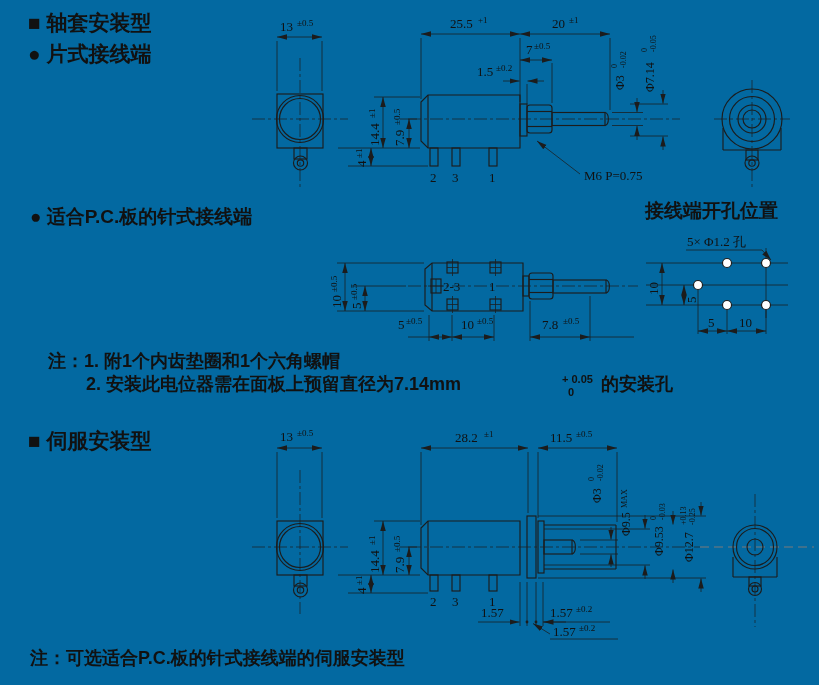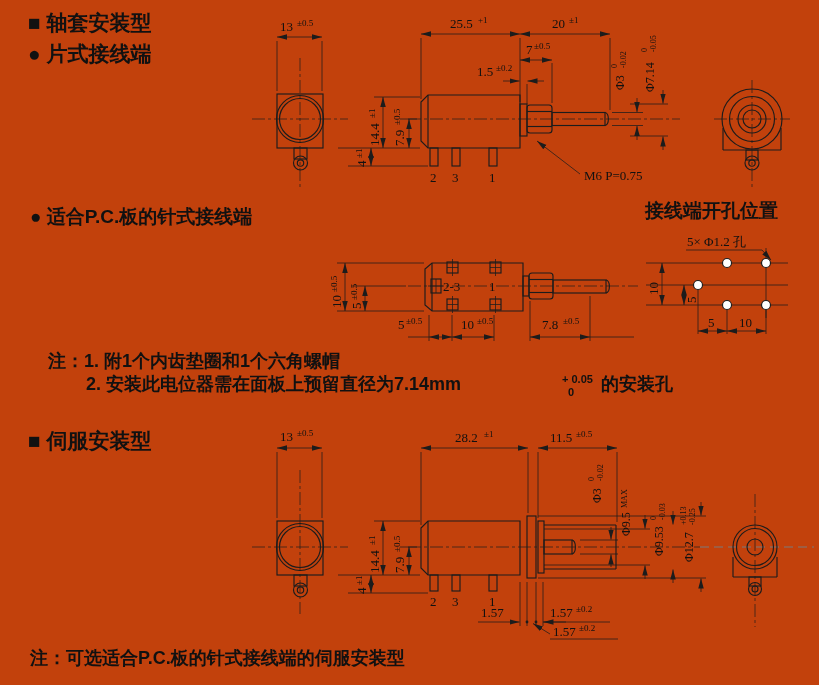--- a/index.html
+++ b/index.html
@@ -1,16 +1,16 @@
 <!DOCTYPE html>
 <html><head>
 <meta charset="utf-8">
 <style>
   html,body{margin:0;padding:0;background:#fff;}
-  .page{position:relative;width:819px;height:685px;background:#c2410c;overflow:hidden;
+  .page{position:relative;width:819px;height:685px;background:#0369a1;overflow:hidden;
         font-family:"Liberation Sans",sans-serif;}
   svg{display:block;}
   .ol{stroke:#1c1c1c;fill:none;stroke-width:1.15;}
   .olf{stroke:#1c1c1c;fill:#fff;stroke-width:1.15;}
   .tl{stroke:#1c1c1c;fill:none;stroke-width:0.75;}
   .cl{stroke:#1c1c1c;fill:none;stroke-width:0.7;stroke-dasharray:13 3 3 3;}
   .cld{stroke:#7a7a7a;fill:none;stroke-width:1.1;stroke-dasharray:9 5;}
   text{fill:#111;}
   .d{font-family:"Liberation Serif",serif;font-size:13px;}
   .d2{font-family:"Liberation Serif",serif;font-size:12px;}

